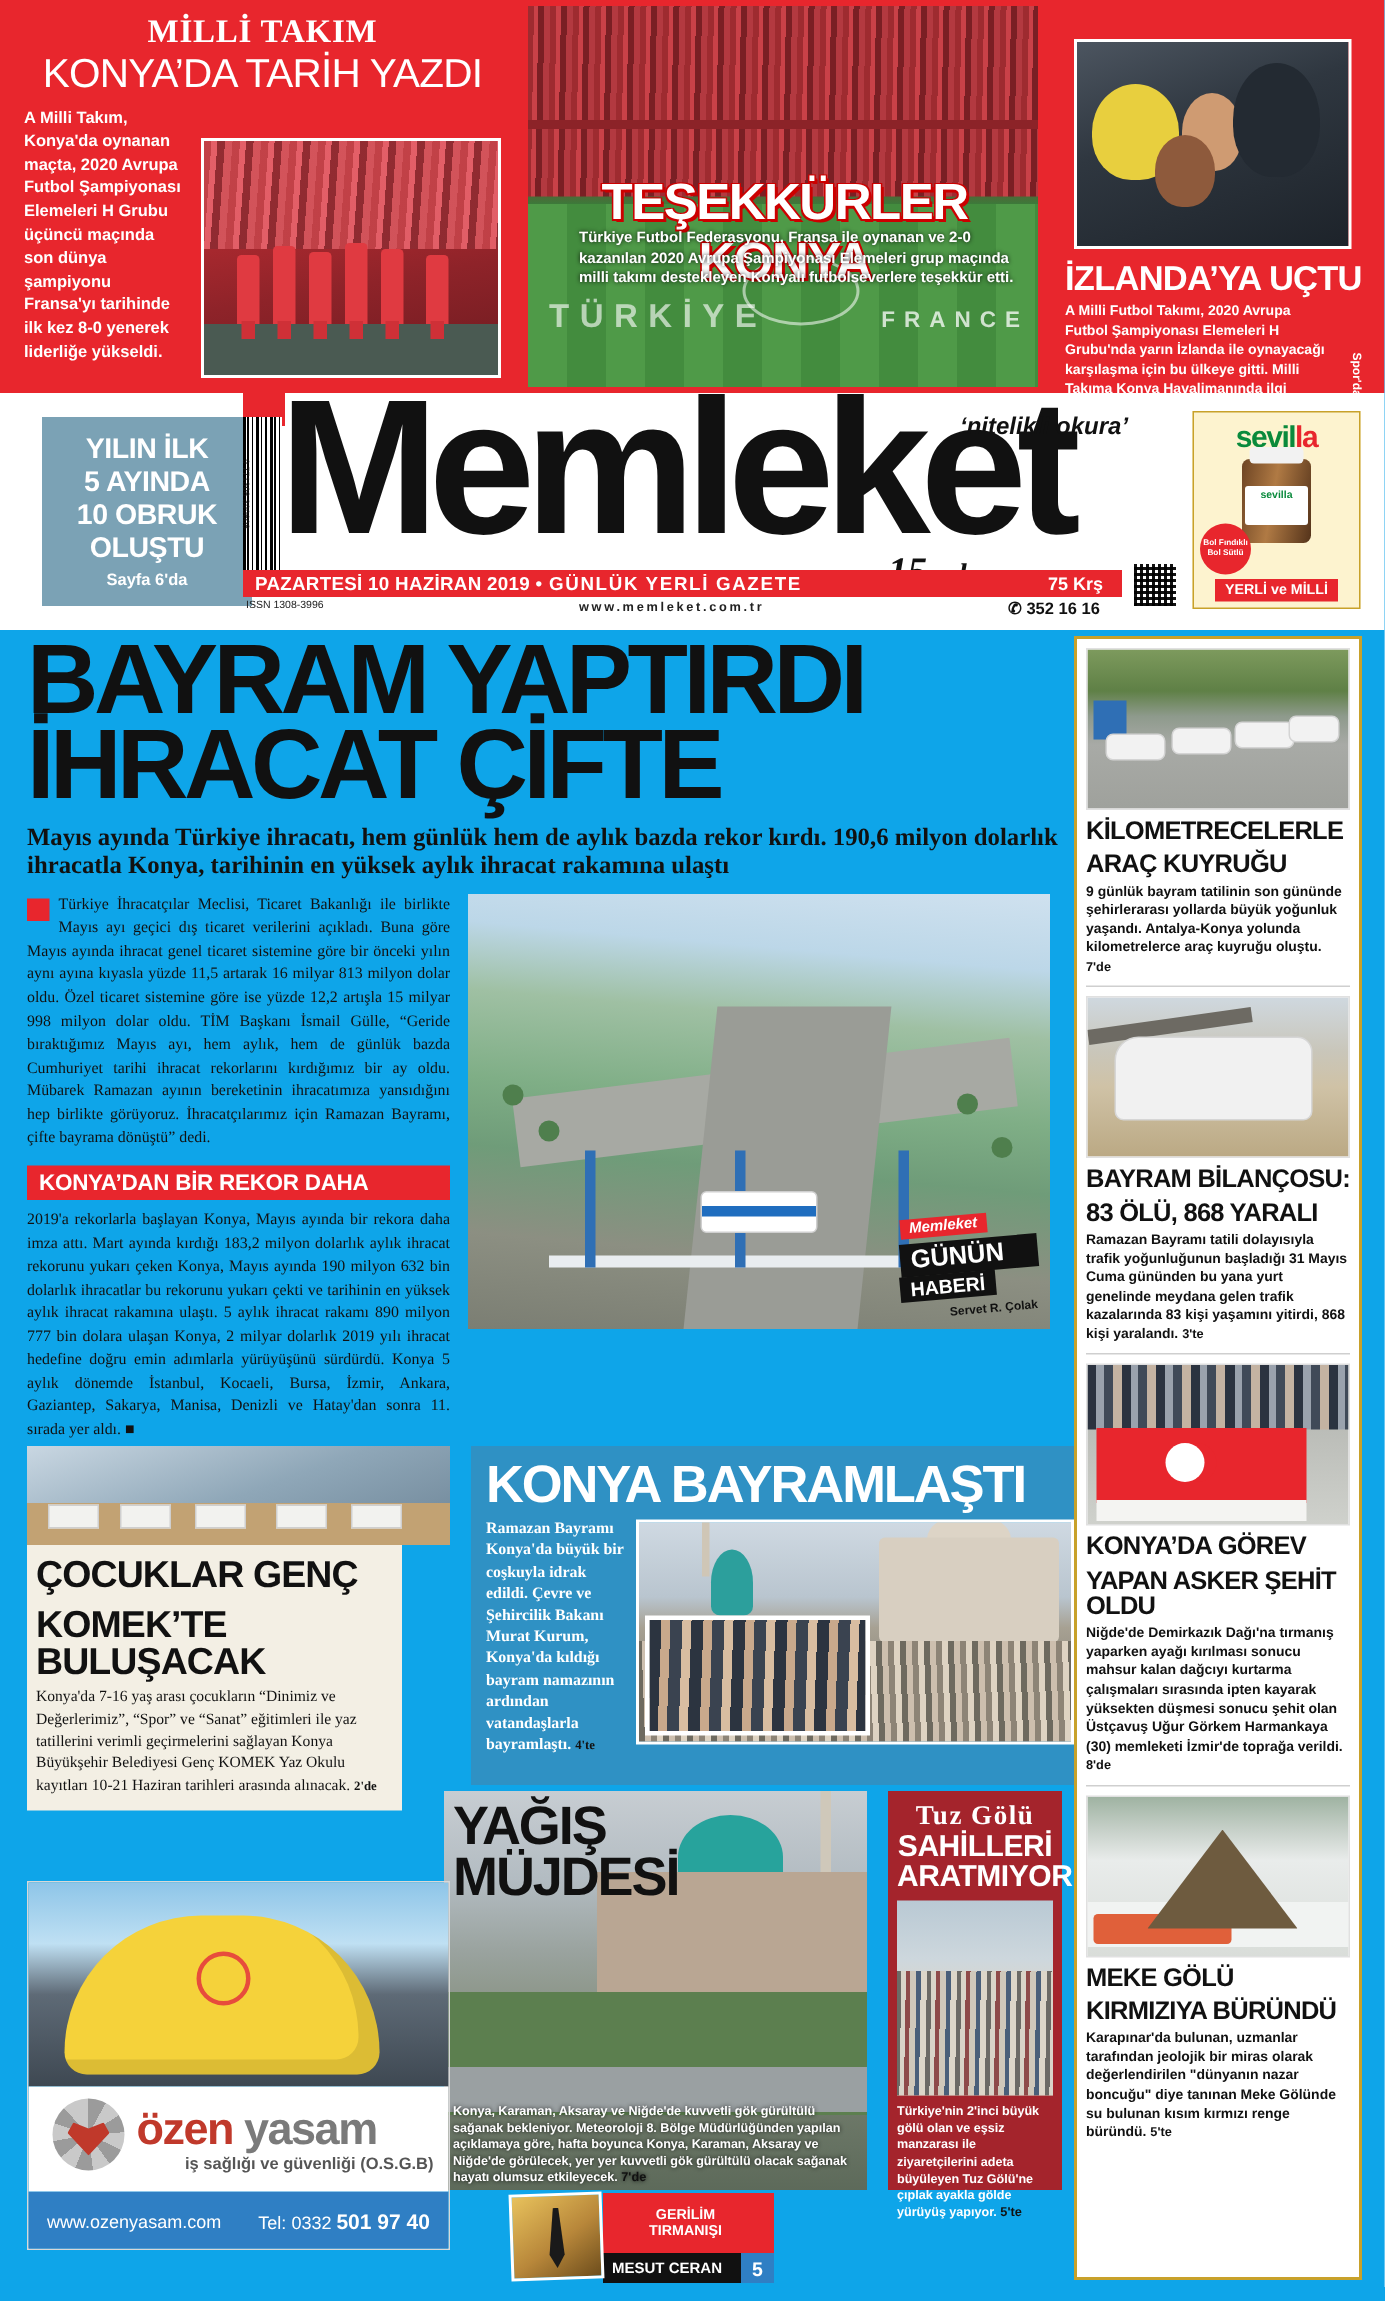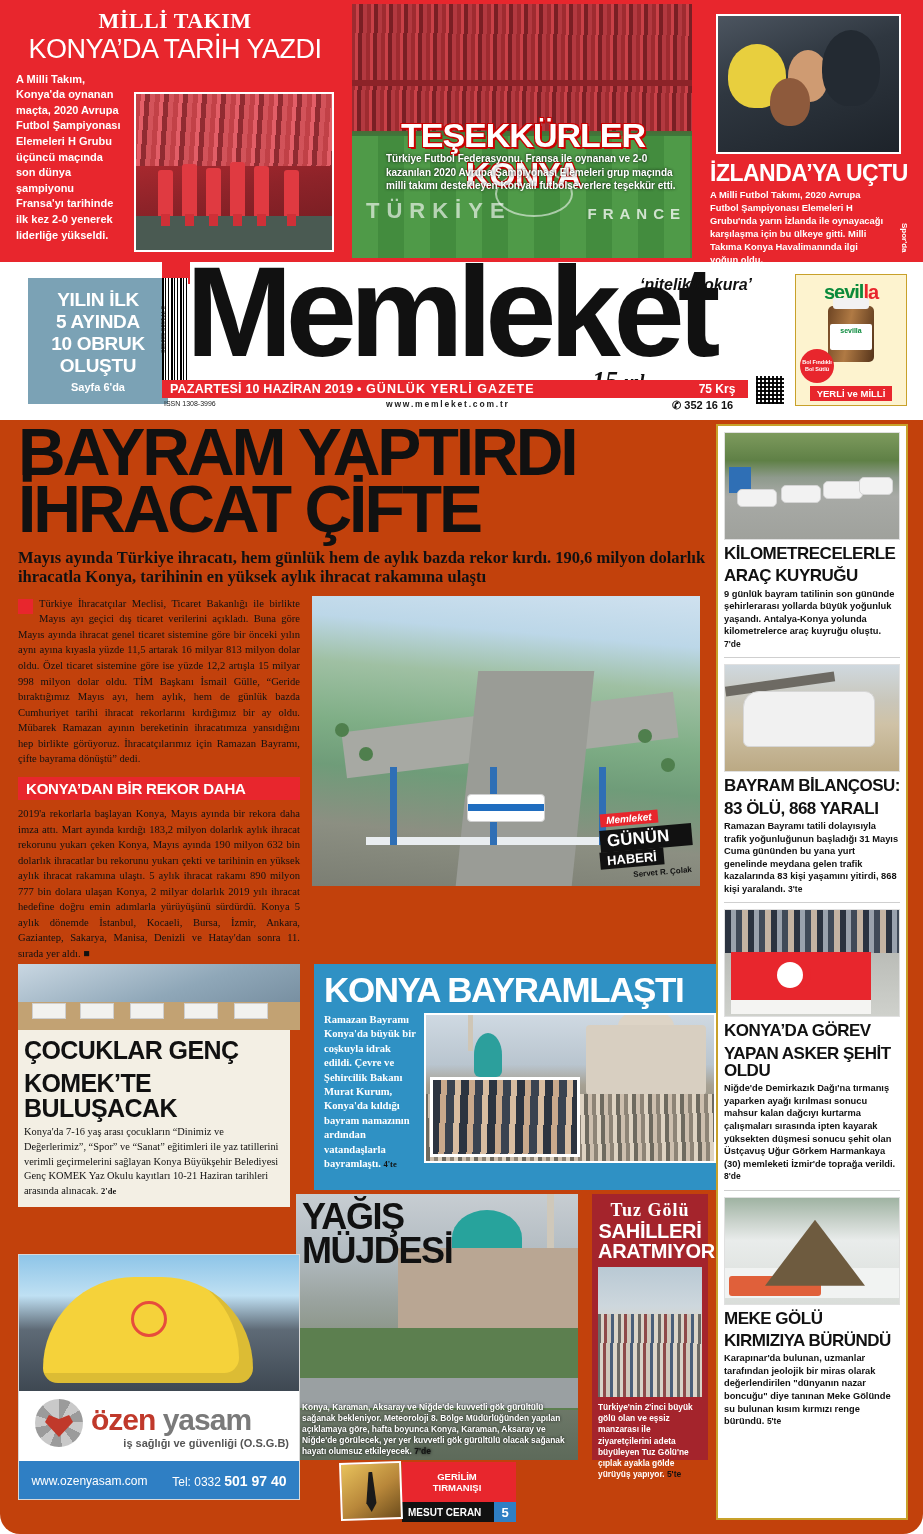--- a/index.html
+++ b/index.html
@@ -3,21 +3,21 @@
 <meta charset="utf-8">
 <style>
   * { box-sizing: border-box; margin: 0; padding: 0; }
   body {
     width: 923px; height: 1534px;
     font-family: "Liberation Sans", sans-serif;
     background: #ffffff;
     overflow: hidden;
     position: relative;
   }
-  .page { width: 923px; height: 1534px; position: relative; background:#c2410c;border-radius:20px; }
+  .page { width: 923px; height: 1534px; position: relative; background:#0ea5e9; }
 
   
   .topband { position:absolute; left:0; top:0; width:923px; height:262px; background:#e8262d; }
   .tb-left { position:absolute; left:16px; top:8px; width:318px; height:246px; }
   .tb-kicker { font-weight:bold; font-size:22px; color:#fff; text-align:center; letter-spacing:.5px;
                font-family:"Liberation Serif", serif; }
   .tb-head { font-weight:normal; font-size:27px; color:#fff; text-align:center; line-height:1.02;
              letter-spacing:-.5px; margin-top:2px; }
   .tb-body { margin-top:8px; font-size:11px; font-weight:bold; color:#fff; line-height:1.42; width:108px;
              float:left; }
@@ -39,21 +39,21 @@
       background:repeating-linear-gradient(90deg,#4f9a48 0 26px,#438c3e 26px 52px); }
   .tb-c-circle{ position:absolute; left:42%; bottom:16%; width:78px;height:46px;border:2px solid rgba(255,255,255,.55);border-radius:50%;}
   .tb-c-title { position:absolute; left:6px; top:112px; width:330px; font-size:34px; font-weight:bold;
                 color:#fff; letter-spacing:-1px; -webkit-text-stroke:0; text-shadow:
                  2px 2px 0 #c00, -1px -1px 0 #c00, 1px -1px 0 #c00, -1px 1px 0 #c00; text-align:center;}
   .tb-c-sub { position:absolute; left:34px; top:148px; width:296px; font-size:10px; font-weight:bold;
               color:#fff; line-height:1.35; text-shadow:0 0 3px rgba(0,0,0,.9); }
   .tb-c-tr { position:absolute; left:14px; bottom:34px; font-size:22px; letter-spacing:7px; color:rgba(255,255,255,.62); font-weight:bold;}
   .tb-c-fr { position:absolute; right:6px; bottom:36px; font-size:15px; letter-spacing:6px; color:rgba(255,255,255,.75); font-weight:bold;}
 
-  .tb-right { position:absolute; left:706px; top:8px; width:205px; height:250px; }
+  .tb-right { position:absolute; left:706px; top:20px; width:205px; height:250px; }
   .tb-r-photo { width:185px; height:140px; margin:6px auto 0; border:2px solid #fff;
                 background:linear-gradient(160deg,#4c5560 0%,#2f3740 40%,#1d232a 100%); position:relative; overflow:hidden;}
   .tb-r-photo .blob{position:absolute;border-radius:50% 50% 45% 45%;}
   .tb-r-title{ font-size:23px; font-weight:bold; color:#fff; text-align:left; margin:6px 0 2px 4px; letter-spacing:-.5px;}
   .tb-r-body{ font-size:9.4px; font-weight:bold; color:#fff; line-height:1.38; margin-left:4px; width:178px;}
   .tb-r-tag{ position:absolute; right:2px; bottom:6px; font-size:8px; font-weight:bold; color:#fff;
              writing-mode:vertical-rl; }
 
   
   .masthead { position:absolute; left:0; top:262px; width:923px; height:158px; background:#fff; }
@@ -130,21 +130,21 @@
   .stamp .m { background:#e8262d; color:#fff; font-size:10px; font-weight:bold; padding:1px 6px; display:inline-block;
               transform:rotate(-5deg); font-style:italic;}
   .stamp .g { background:#111; color:#fff; font-size:17px; font-weight:bold; padding:1px 7px; display:block;
               transform:rotate(-5deg); margin-top:1px;}
   .stamp .h { background:#111; color:#fff; font-size:13px; font-weight:bold; padding:1px 7px; display:inline-block;
               transform:rotate(-5deg); margin-top:1px;}
   .stamp .by { color:#111; font-size:8px; font-weight:bold; display:block; transform:rotate(-5deg); margin-top:2px; text-align:right;}
 
   
   .row2 { position:absolute; left:18px; top:964px; width:690px; }
-  .card-komek { width:272px; background:#f3efe4; padding:0 0 8px 0; }
+  .card-komek { width:250px; background:#f3efe4; padding:0 0 8px 0; }
   .ck-photo { width:282px; height:66px; background:linear-gradient(160deg,#c9d7e2,#8fa7b8 50%,#6d8496); position:relative; overflow:hidden;}
   .ck-photo .desk{ position:absolute;left:0;bottom:0;width:100%;height:42%;background:#c2a273;}
   .ck-photo .book{ position:absolute;bottom:16%;width:34px;height:16px;background:#f2f2ef;border:1px solid #cfcfcf;}
   .ck-title { font-size:25px; font-weight:bold; line-height:1.0; padding:8px 6px 0; color:#111; letter-spacing:-.6px;}
   .ck-body { font-size:10.4px; line-height:1.42; padding:4px 6px 0; color:#111; font-family:"Liberation Serif", serif;}
   .pg { font-size:8.5px; font-weight:bold; color:#111; }
 
   .card-bayramlasti { position:absolute; left:296px; top:0; width:412px; height:226px; background:#2f91c4; padding:8px 10px;}
   .cb-title { font-size:35px; font-weight:bold; color:#fff; letter-spacing:-1.4px; line-height:1; }
   .cb-wrap { display:flex; gap:8px; margin-top:6px; }
@@ -247,21 +247,21 @@
 </head>
 <body>
 
 <div class="page">
 
   <div class="topband">
 
     <div class="tb-left">
       <div class="tb-kicker">MİLLİ TAKIM</div>
       <div class="tb-head">KONYA’DA TARİH YAZDI</div>
-      <div class="tb-body">A Milli Takım, Konya'da oynanan maçta, 2020 Avrupa Futbol Şampiyonası Elemeleri H Grubu üçüncü maçında son dünya şampiyonu Fransa'yı tarihinde ilk kez 2-0 yenerek liderliğe yükseldi.</div>
+      <div class="tb-body">A Milli Takım, Konya'da oynanan maçta, 2020 Avrupa Futbol Şampiyonası Elemeleri H Grubu üçüncü maçında son dünya şampiyonu Fransa'yı tarihinde ilk kez 8-0 yenerek liderliğe yükseldi.</div>
       <div class="tb-photo">
         <div class="crowdrow"></div>
           <div class="grass"></div>
         <div class="pl" style="left:22px"></div>
           <div class="pl" style="left:46px;height:52px"></div>
         <div class="pl" style="left:70px;height:48px"></div>
           <div class="pl" style="left:94px;height:54px"></div>
         <div class="pl" style="left:118px;height:50px"></div>
           <div class="pl" style="left:148px;height:46px"></div>
       </div>

